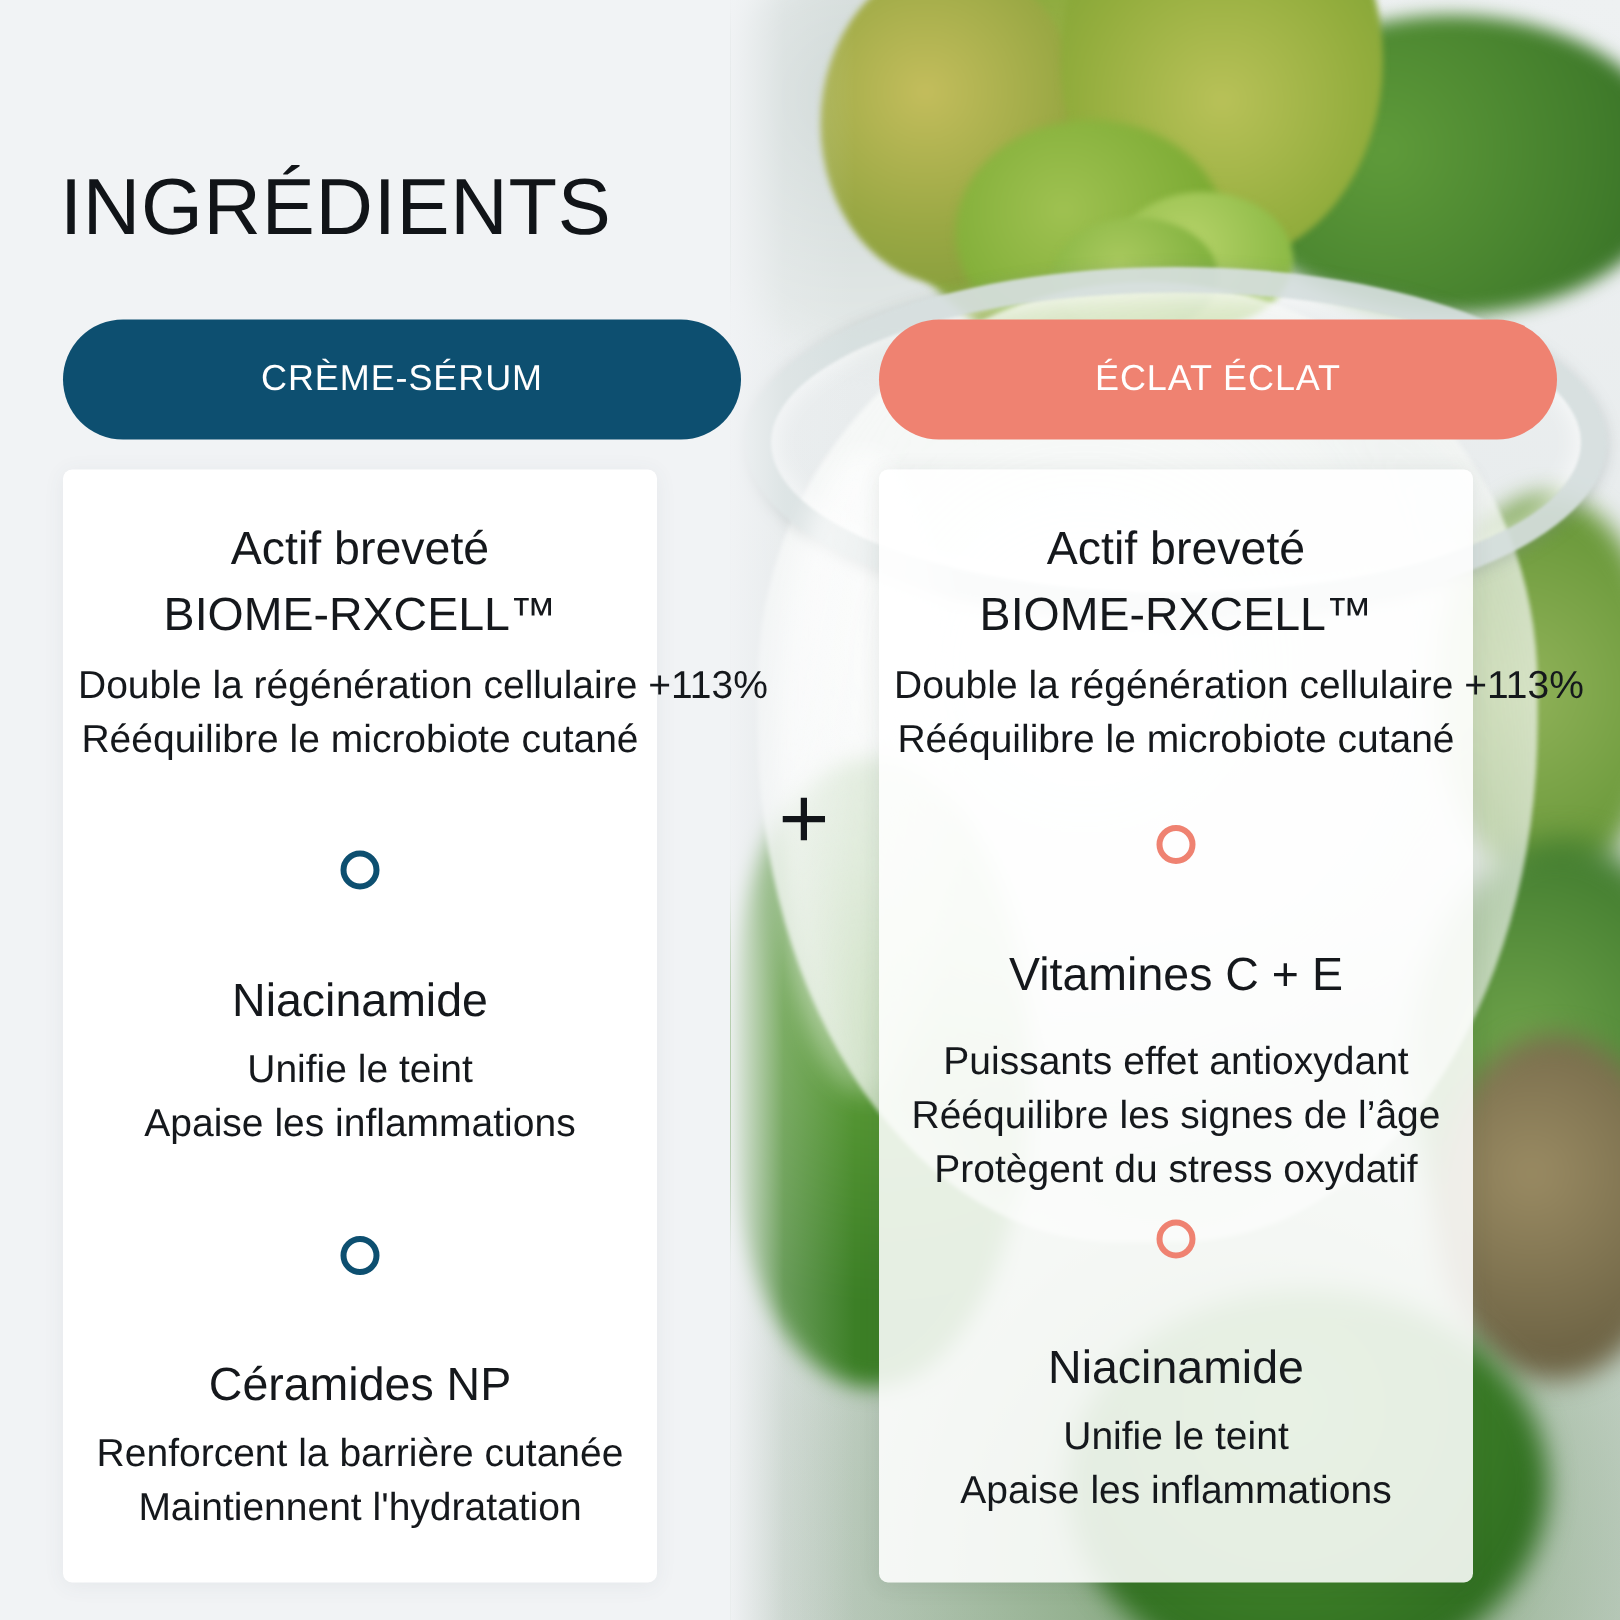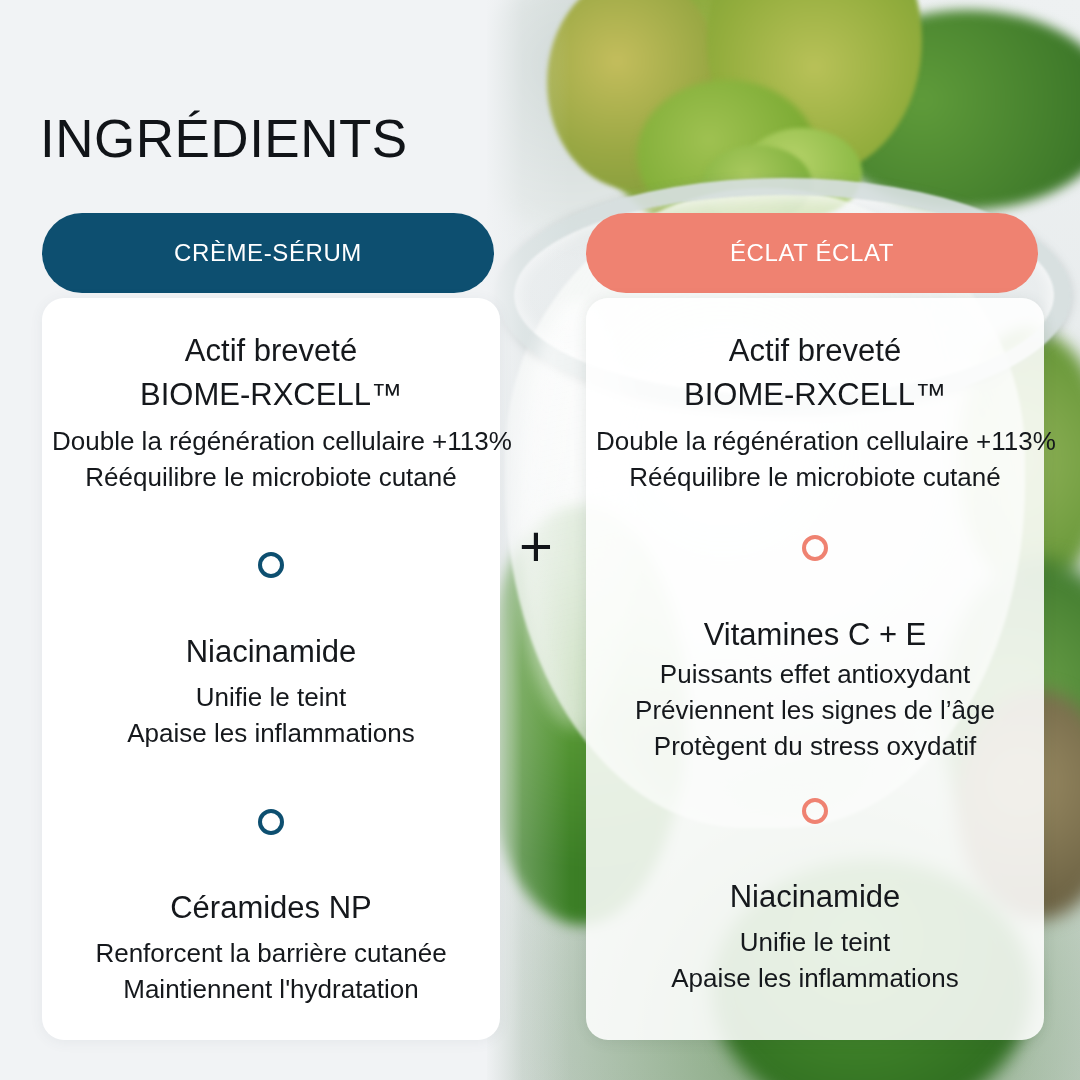--- a/index.html
+++ b/index.html
@@ -117,24 +117,24 @@
     justify-content: center;
     color: #ffffff;
     font-size: 24px;
     letter-spacing: 0.6px;
   }
   .tab-left  { left: 42px;  width: 452px; background: #0d4f70; }
   .tab-right { left: 586px; width: 452px; background: #ef8271; }
 
   .card {
     position: absolute;
-    top: 298px;
-    width: 458px;
+    top: 313px;
+    width: 396px;
     height: 742px;
-    border-radius: 22px;
+    border-radius: 6px;
     padding: 0;
     box-sizing: border-box;
   }
   .card-left {
     left: 42px;
     background: #ffffff;
     box-shadow: 0 2px 14px rgba(70,85,95,0.07);
   }
   .card-right {
     left: 586px;
@@ -265,22 +265,22 @@
       <div class="ing-desc" style="margin-top:6px">Double la régénération cellulaire +113%</div>
       <div class="ing-desc">Rééquilibre le microbiote cutané</div>
     </div>
 
     <div class="sep" style="top:237px">
       <div class="ring coral"></div>
     </div>
 
     <div class="card-inner" style="top:316px">
       <div class="ing-name">Vitamines C + E</div>
-      <div class="ing-desc" style="margin-top:0">Puissants effet antioxydant</div>
-      <div class="ing-desc">Préviennent les signes de l’âge</div>
+      <div class="ing-desc" style="margin-top:18px">Puissants effet antioxydant</div>
+      <div class="ing-desc">Rééquilibre les signes de l’âge</div>
       <div class="ing-desc">Protègent du stress oxydatif</div>
     </div>
 
     <div class="sep" style="top:500px">
       <div class="ring coral"></div>
     </div>
 
     <div class="card-inner" style="top:578px">
       <div class="ing-name">Niacinamide</div>
       <div class="ing-desc" style="margin-top:6px">Unifie le teint</div>

